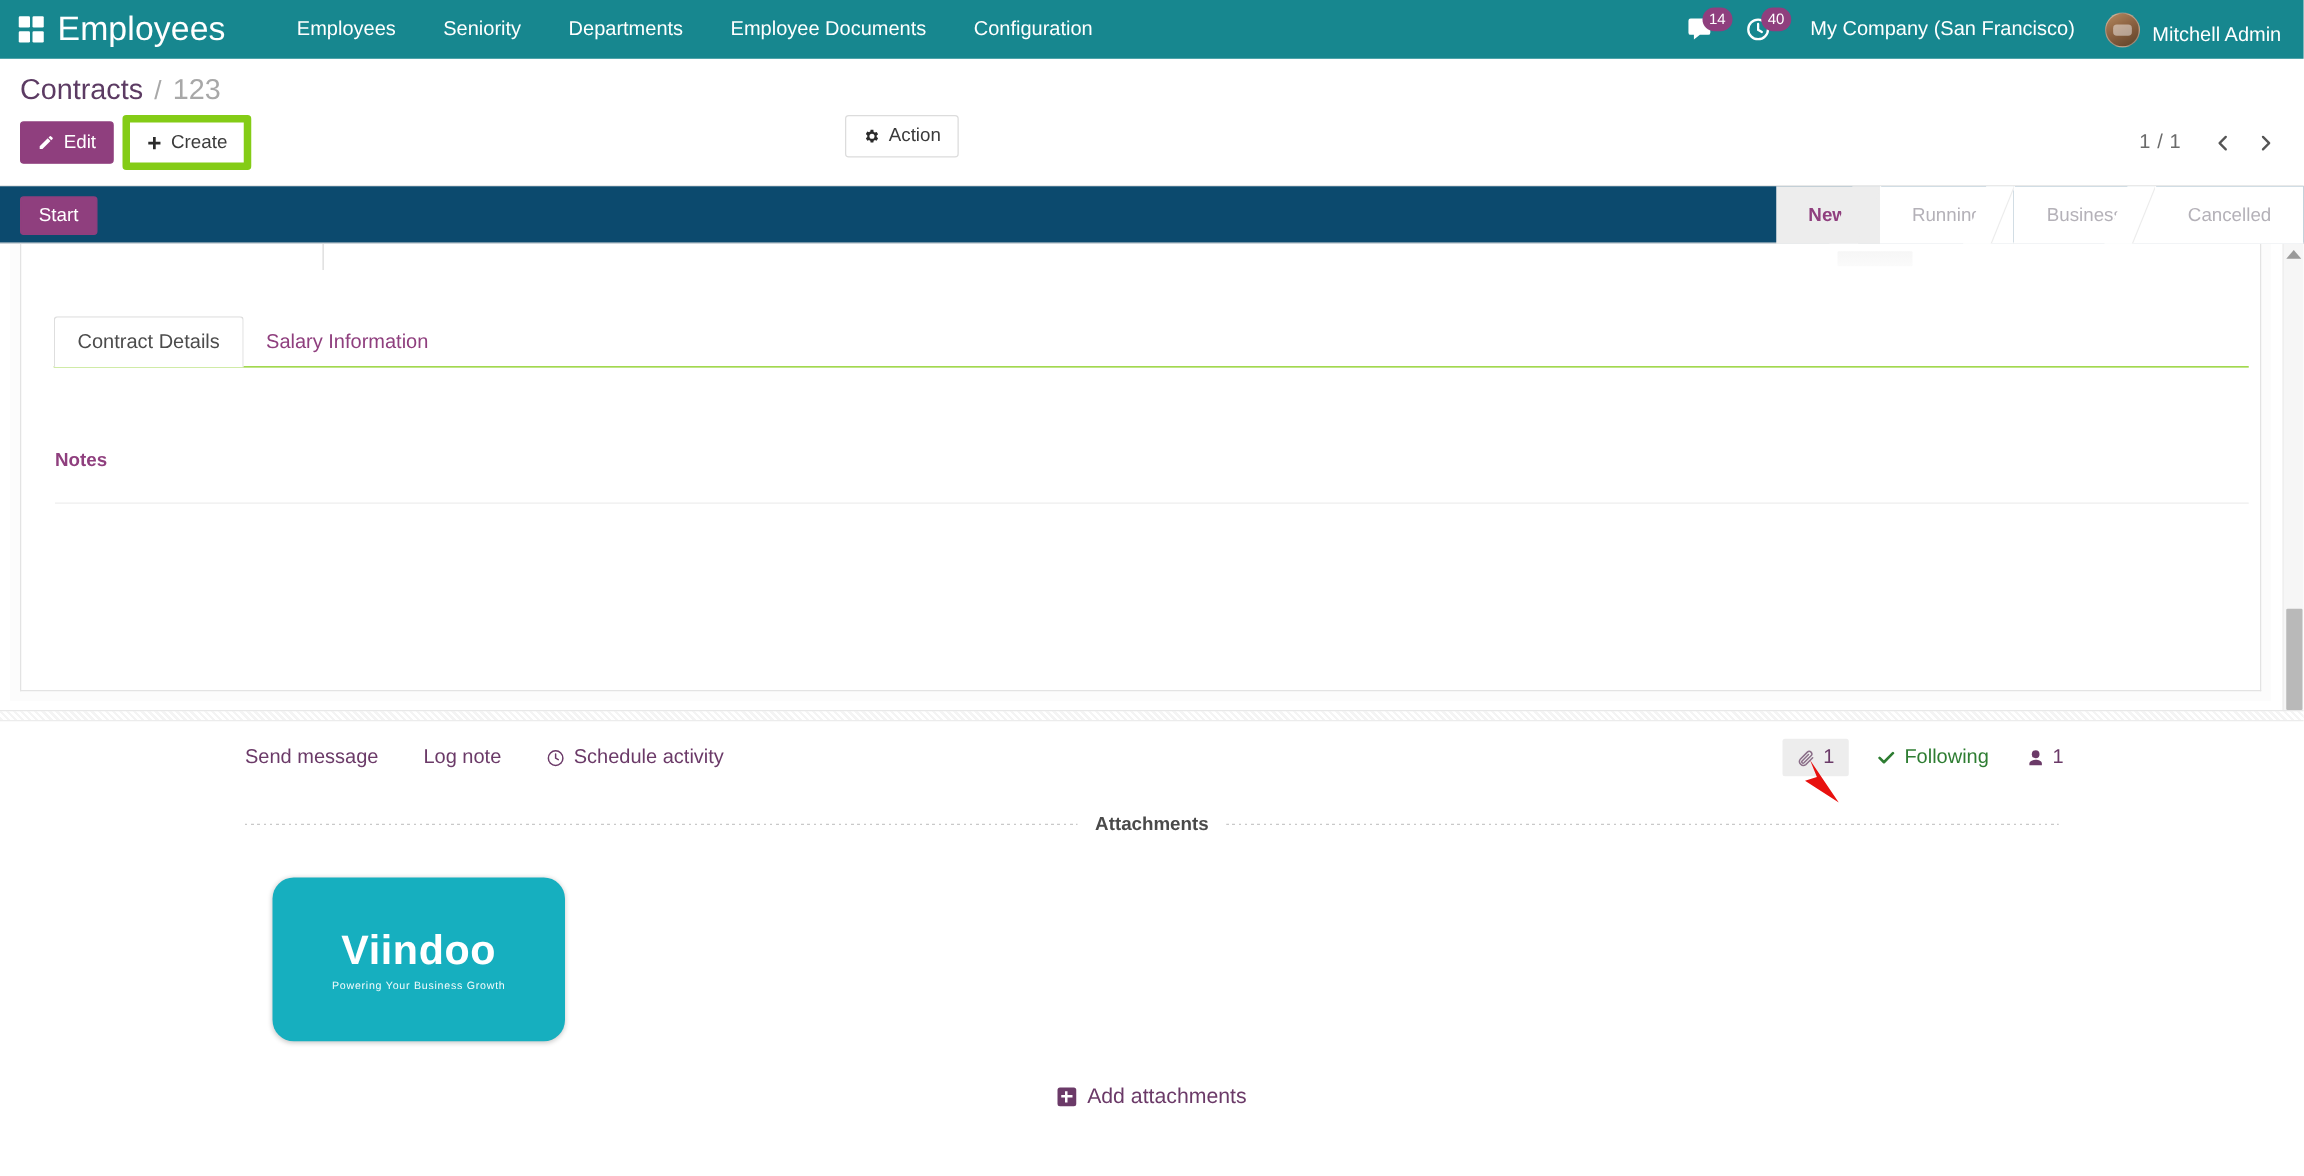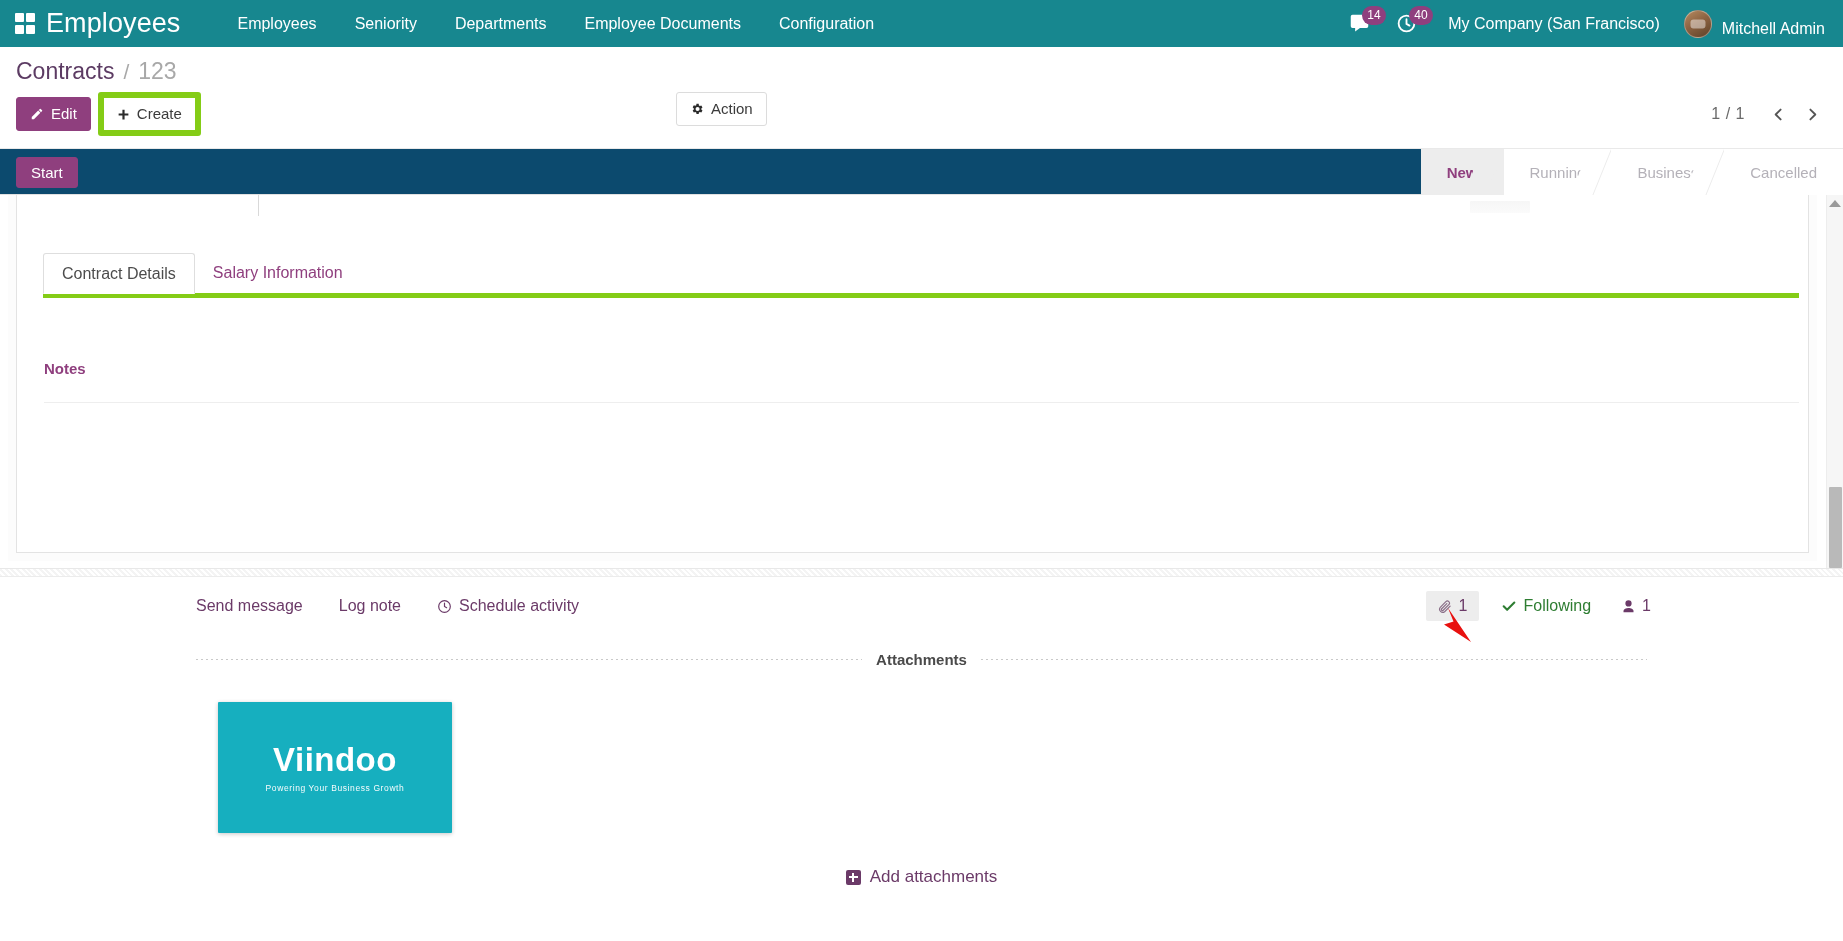--- a/index.html
+++ b/index.html
@@ -222,23 +222,23 @@
     position: absolute;
     left: 1470px; top: 6px;
     width: 60px; height: 12px;
     background: linear-gradient(#efefef,#f7f7f7);
     opacity: .55;
     border-radius: 1px;
   }
   .nb-tabs {
     position: absolute;
     left: 43px; right: 44px; top: 57px;
-    border-bottom: 5px solid #84cc16;
+    border-bottom: 1px solid #84cc16;
     display: flex;
-    align-items: flex-start;
+    align-items: center;
   }
   .nb-tab {
     font-size: 16px;
     padding: 11px 18px 10px;
     cursor: pointer;
     color: #8f3f7e;
     position: relative;
     top: 1px;
     white-space: nowrap;
   }
@@ -344,21 +344,21 @@
     background: repeating-linear-gradient(90deg,#c9c9c9 0 2px, transparent 2px 5px);
   }
   .attachments-sep .cap {
     font-size: 15px; font-weight: 700; color: #4a4a4a;
     padding: 0 14px;
   }
 
   .attachment-grid { padding: 34px 0 0 218px; }
   .attach-card {
     width: 234px; height: 131px;
-    border-radius: 1px;
+    border-radius: 17px;
     background: #16afbf;
     box-shadow: 0 1px 4px rgba(0,0,0,.22);
     display: flex; flex-direction: column;
     align-items: center; justify-content: center;
     cursor: pointer;
     position: relative;
   }
   .viindoo-word {
     color: #ffffff;
     font-size: 33px;

